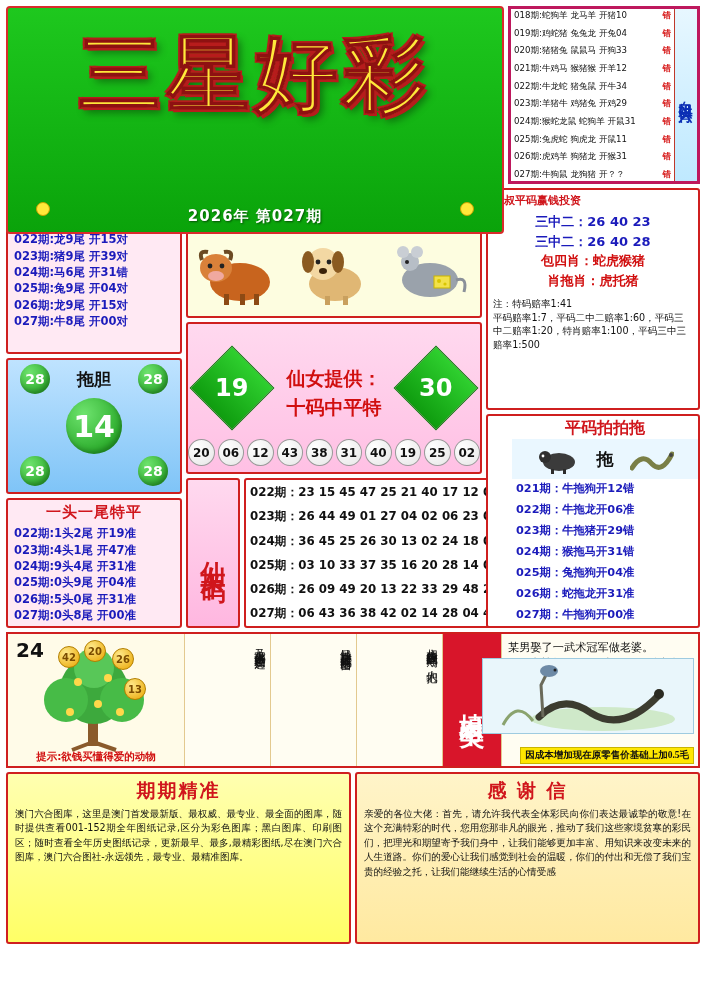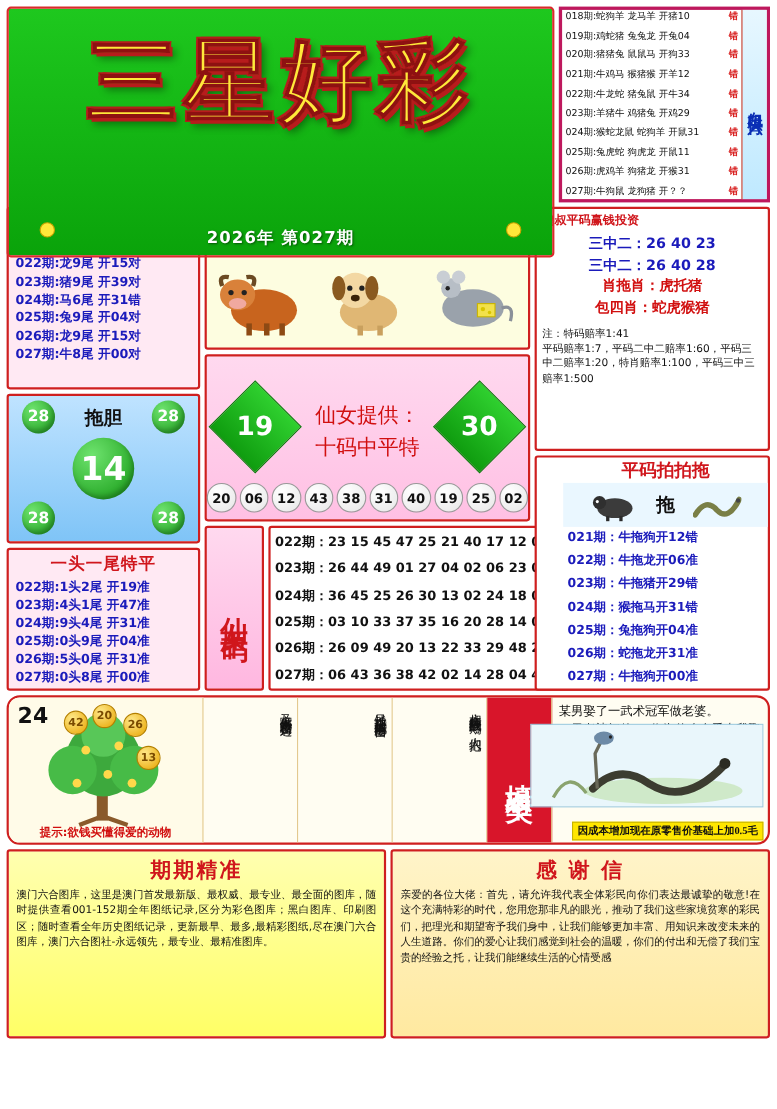--- a/index.html
+++ b/index.html
@@ -188,21 +188,21 @@
     background:linear-gradient(#2fd02f,#0f9c0f);
     transform:rotate(45deg);
     display:flex;align-items:center;justify-content:center;
     border:1px solid #0a7a0a;
   }
   .diamond span{transform:rotate(-45deg);color:#fff;font-size:24px;font-weight:bold;}
   .diamond.left{left:14px;}
   .diamond.right{right:14px;}
   .xiannv-text{
     position:absolute;left:50%;top:40px;transform:translateX(-50%);
-    text-align:center;color:#d10f0f;font-weight:normal;font-size:19px;
+    text-align:center;color:#d10f0f;font-weight:bold;font-size:19px;
     line-height:1.5;
     font-family:"DejaVu Serif","Liberation Serif",serif;
     white-space:nowrap;
   }
   .ball-row{
     position:absolute;left:0;bottom:6px;width:100%;
     display:flex;justify-content:center;gap:3px;
   }
   .mini-ball{
     width:25px;height:25px;border-radius:50%;
@@ -282,21 +282,21 @@
     display:flex;flex-direction:column;justify-content:space-between;
   }
   .papai-row{
     font-size:11.3px;font-weight:bold;color:#1b1bbb;white-space:nowrap;
     line-height:1.3;
   }
 
   
   .strip{
     margin-top:4px;height:136px;
-    border:2px solid #cf1f1f;border-radius:12px;
+    border:2px solid #cf1f1f;border-radius:0;
     background:#fffdf2;box-sizing:border-box;
     display:flex;
     overflow:hidden;
   }
   .tree-cell{
     width:176px;position:relative;background:#fffbe8;
     border-right:1px solid #e3c98f;
   }
   .tree-num{
     position:absolute;left:8px;top:4px;font-size:20px;font-weight:bold;color:#111;
@@ -551,22 +551,22 @@
           <div class="pred-row"><span>027期：06 43 36 38 42 02 14 28 04 40开</span><span class="open">—00</span><span class="zhun">准</span></div>
         </div>
       </div>
     </div>
 
     <div class="col-right">
       <div class="invest">
         <div class="invest-title">鸡叔平码赢钱投资</div>
         <div class="invest-row">三中二：26 40 23</div>
         <div class="invest-row">三中二：26 40 28</div>
+        <div class="invest-row red">包四肖：蛇虎猴猪</div>
         <div class="invest-row red">肖拖肖：虎托猪</div>
-        <div class="invest-row red">包四肖：蛇虎猴猪</div>
         <div class="invest-note">
           <div>注：特码赔率1:41</div>
           <div>平码赔率1:7，平码二中二赔率1:60，平码三中二赔率1:20，特肖赔率1:100，平码三中三赔率1:500</div>
         </div>
       </div>
 
       <div class="papai">
         <div class="papai-title">平码拍拍拖</div>
         <div class="papai-pics">
           <svg width="44" height="30" viewBox="0 0 44 30">

